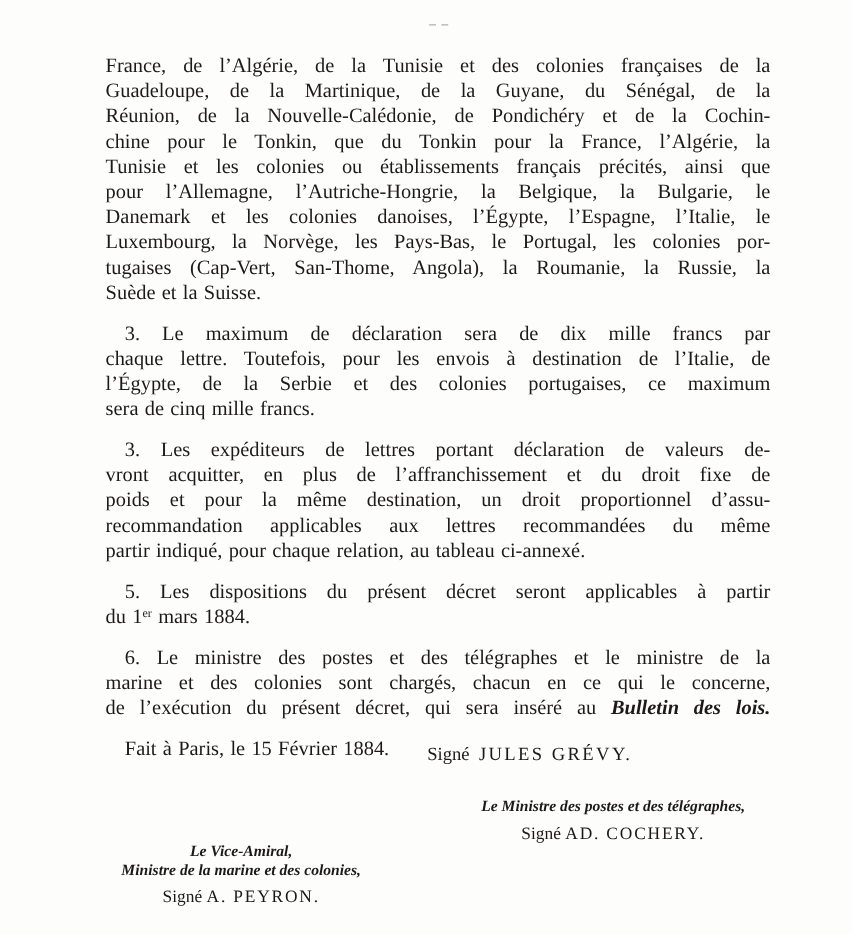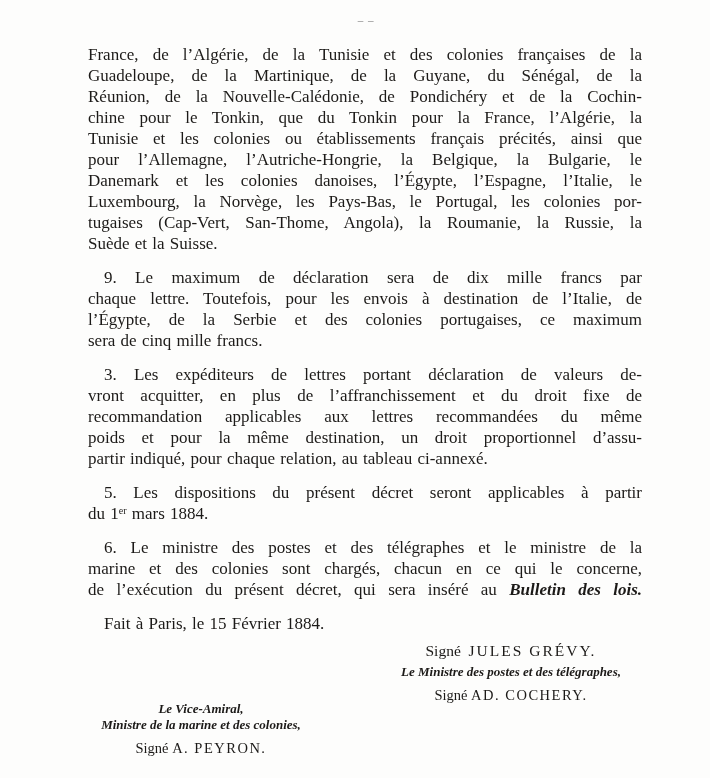--- a/index.html
+++ b/index.html
@@ -48,23 +48,23 @@
   .line sup {
     font-size: 10px;
     line-height: 0;
     vertical-align: 5px;
   }
   .it { font-style: italic; font-weight: bold; }
   
   .sig-president {
     position: absolute;
     left: 356px;
-    top: 642px;
+    top: 620px;
     width: 310px;
-    text-align: center;
+    text-align: left;
     font-size: 15.5px;
     white-space: nowrap;
   }
   .sig-name {
     letter-spacing: 2px;
     font-weight: 500;
   }
   .sig-block {
     position: absolute;
     text-align: center;
@@ -99,30 +99,30 @@
         <div class="line">Réunion, de la Nouvelle-Calédonie, de Pondichéry et de la Cochin-</div>
         <div class="line">chine pour le Tonkin, que du Tonkin pour la France, l’Algérie, la</div>
         <div class="line">Tunisie et les colonies ou établissements français précités, ainsi que</div>
         <div class="line">pour l’Allemagne, l’Autriche-Hongrie, la Belgique, la Bulgarie, le</div>
         <div class="line">Danemark et les colonies danoises, l’Égypte, l’Espagne, l’Italie, le</div>
         <div class="line">Luxembourg, la Norvège, les Pays-Bas, le Portugal, les colonies por-</div>
         <div class="line">tugaises (Cap-Vert, San-Thome, Angola), la Roumanie, la Russie, la</div>
         <div class="line last">Suède et la Suisse.</div>
       </div>
       <div class="para">
-        <div class="line indent">9. Le maximum de déclaration sera de dix mille francs par</div>
+        <div class="line indent">3. Le maximum de déclaration sera de dix mille francs par</div>
         <div class="line">chaque lettre. Toutefois, pour les envois à destination de l’Italie, de</div>
         <div class="line">l’Égypte, de la Serbie et des colonies portugaises, ce maximum</div>
         <div class="line last">sera de cinq mille francs.</div>
       </div>
       <div class="para">
         <div class="line indent">3. Les expéditeurs de lettres portant déclaration de valeurs de-</div>
         <div class="line">vront acquitter, en plus de l’affranchissement et du droit fixe de</div>
+        <div class="line">poids et pour la même destination, un droit proportionnel d’assu-</div>
         <div class="line">recommandation applicables aux lettres recommandées du même</div>
-        <div class="line">poids et pour la même destination, un droit proportionnel d’assu-</div>
         <div class="line last">partir indiqué, pour chaque relation, au tableau ci-annexé.</div>
       </div>
       <div class="para">
         <div class="line indent">5. Les dispositions du présent décret seront applicables à partir</div>
         <div class="line last"><span>du 1</span><sup>er</sup><span> mars 1884.</span></div>
       </div>
       <div class="para">
         <div class="line indent">6. Le ministre des postes et des télégraphes et le ministre de la</div>
         <div class="line">marine et des colonies sont chargés, chacun en ce qui le concerne,</div>
         <div class="line full-last"><span>de l’exécution du présent décret, qui sera inséré au </span><span class="it">Bulletin des lois.</span></div>

